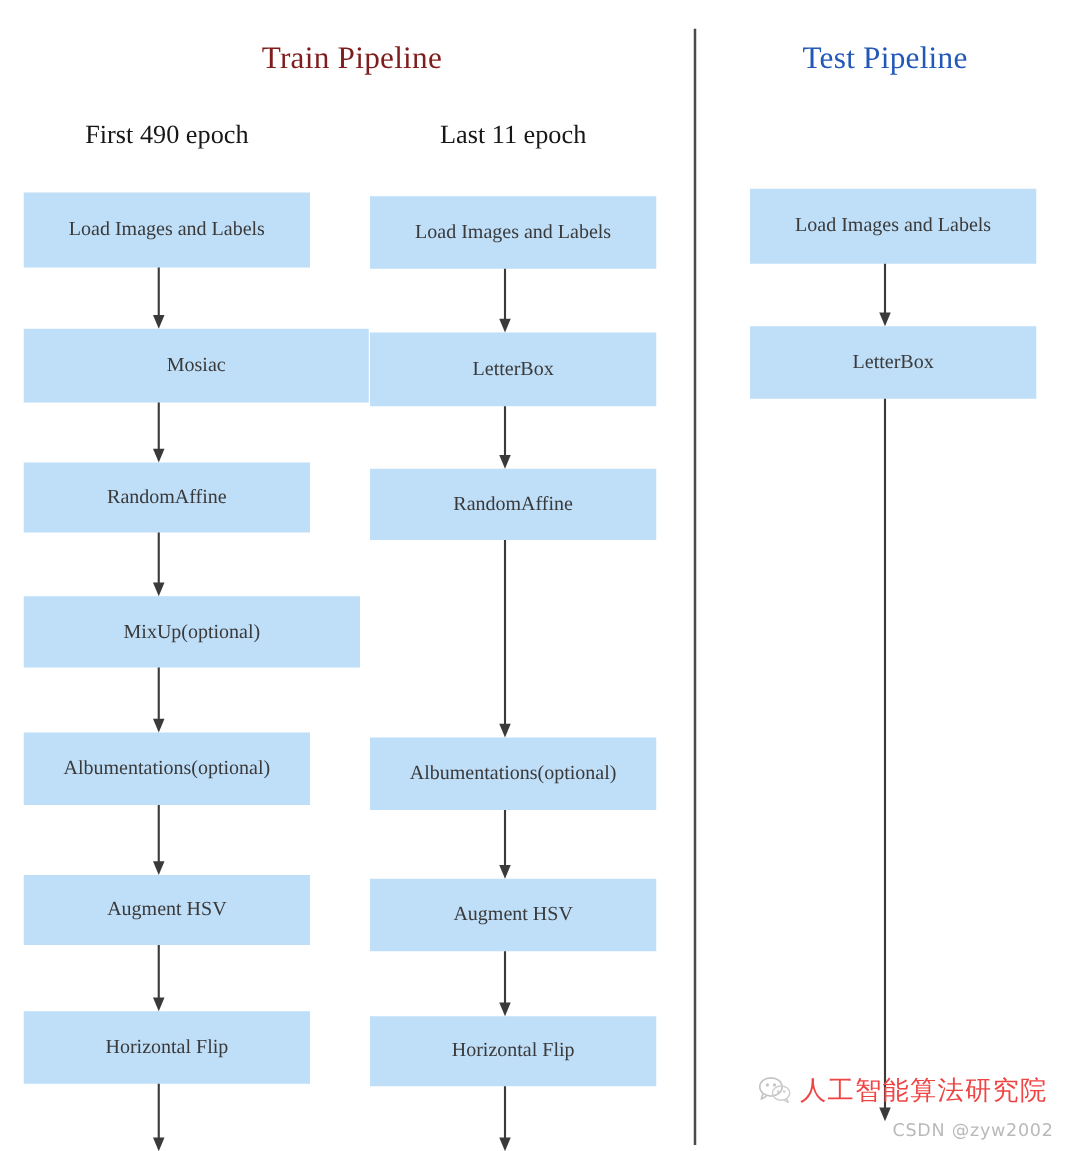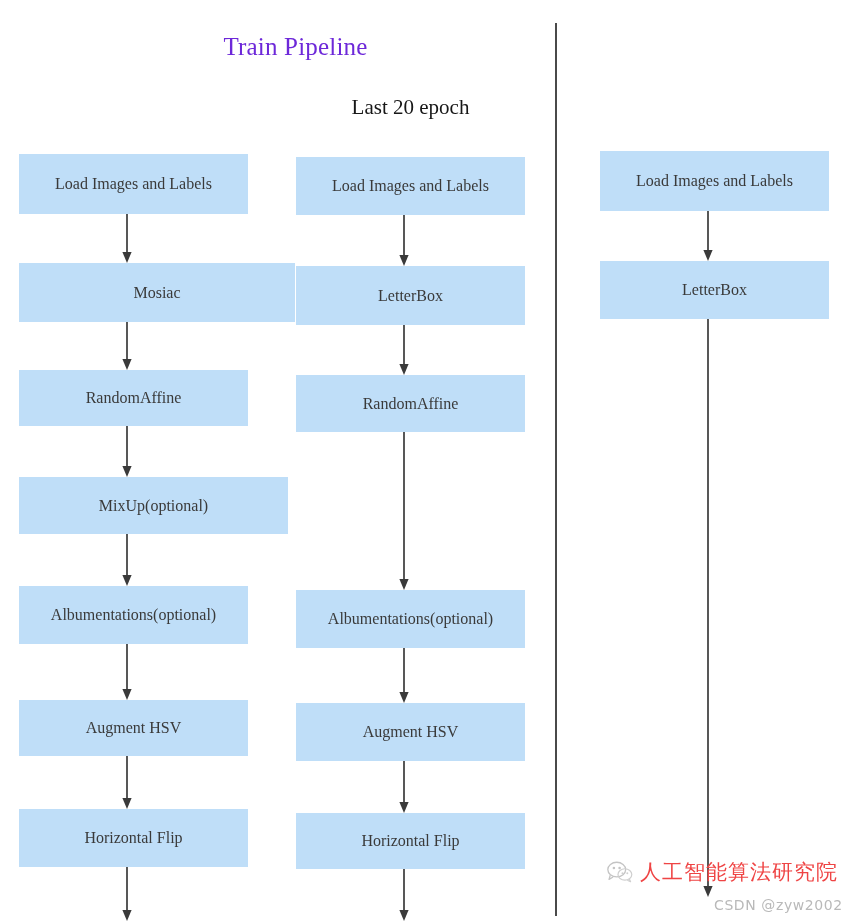--- a/index.html
+++ b/index.html
@@ -21,24 +21,24 @@
   
   .pipeline-title {
     position: absolute;
     font-size: 25px;
     font-weight: normal;
     letter-spacing: .2px;
     white-space: nowrap;
     text-align: center;
   }
   #train-title {
-    left: 18px;
+    left: 4px;
     top: 33px;
     width: 555px;
-    color: #6d28d9;
+    color: #7f1d1d;
   }
   #test-title {
     left: 557px;
     top: 33px;
     width: 302px;
     color: #2258b8;
   }
 
   .epoch-title {
     position: absolute;
@@ -110,23 +110,25 @@
     white-space: nowrap;
   }
 </style>
 </head>
 <body>
 
 <div id="canvas">
 
   <div class="pipeline-title" id="train-title">Train Pipeline</div>
 
-
-
-  <div class="epoch-title" id="epoch-last">Last 20 epoch</div>
+  <div class="pipeline-title" id="test-title">Test Pipeline</div>
+
+  <div class="epoch-title" id="epoch-first">First 490 epoch</div>
+
+  <div class="epoch-title" id="epoch-last">Last 11 epoch</div>
 
   <div id="divider"></div>
 
   <div id="nodes-layer">
       <div class="node" style="left: 19px; top: 154px; width: 229px; height: 60px;">Load Images and Labels</div>
       <div class="node" style="left: 19px; top: 263px; width: 276px; height: 59px;">Mosiac</div>
       <div class="node" style="left: 19px; top: 370px; width: 229px; height: 56px;">RandomAffine</div>
       <div class="node" style="left: 19px; top: 477px; width: 269px; height: 57px;">MixUp(optional)</div>
       <div class="node" style="left: 19px; top: 586px; width: 229px; height: 58px;">Albumentations(optional)</div>
       <div class="node" style="left: 19px; top: 700px; width: 229px; height: 56px;">Augment HSV</div>

